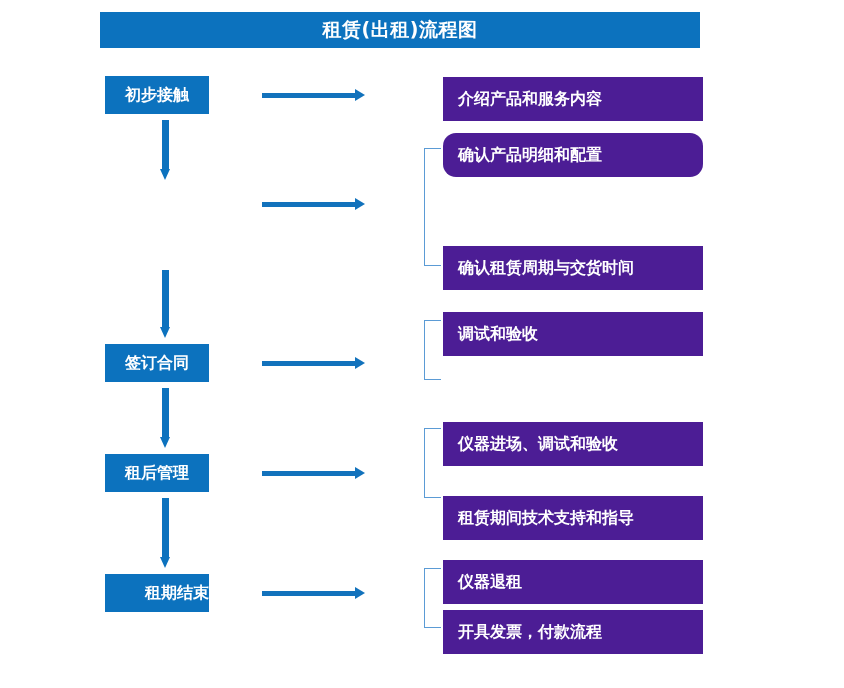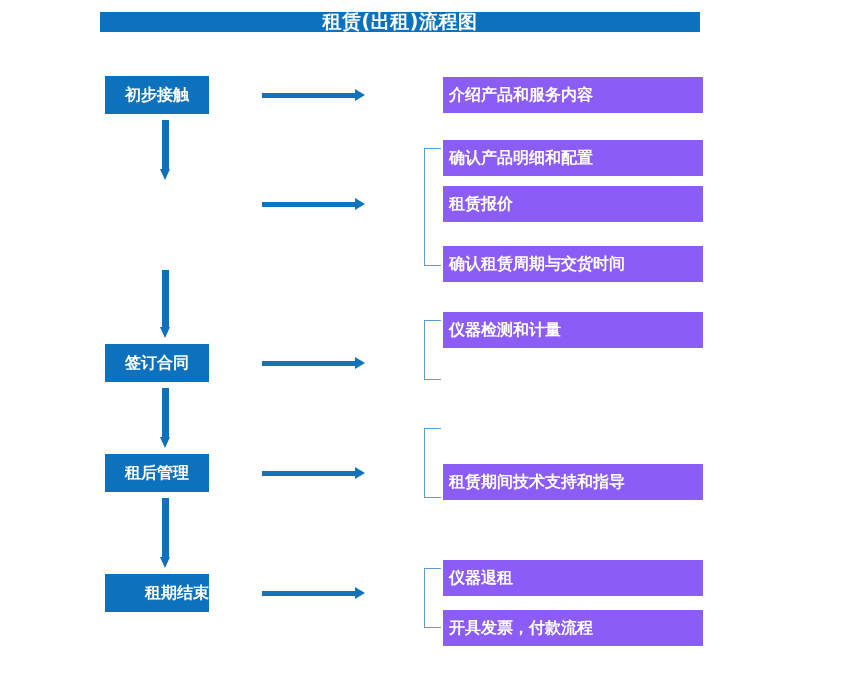--- a/index.html
+++ b/index.html
@@ -9,21 +9,21 @@
     font-family:"DejaVu Sans","Liberation Sans",sans-serif;
     position:relative;
     overflow:hidden;
   }
   #canvas{position:absolute;left:0;top:0;width:844px;height:688px;}
 
   
   .title-bar{
     position:absolute;
     left:100px;top:12px;
-    width:600px;height:20px;
+    width:600px;height:36px;
     background:#0C72BE;
     color:#ffffff;
     display:flex;align-items:center;justify-content:center;
     font-size:19px;
     font-weight:bold;
     letter-spacing:0.5px;
     box-sizing:border-box;
   }
 
   
@@ -36,25 +36,25 @@
     display:flex;align-items:center;justify-content:center;
     font-size:16px;
     font-weight:bold;
     box-sizing:border-box;
   }
 
   
   .detail-box{
     position:absolute;
     left:443px;
-    width:260px;height:36px;
-    background:#8b5cf6;
+    width:260px;height:44px;
+    background:#4c1d95;
     color:#ffffff;
     display:flex;align-items:center;
-    padding-left:6px;
+    padding-left:15px;
     font-size:16px;
     font-weight:bold;
     box-sizing:border-box;
   }
 
   
   .v-arrow{position:absolute;left:160px;width:11px;}
   .v-arrow .shaft{
     position:absolute;left:2px;top:0;
     width:7px;height:calc(100% - 11px);
@@ -143,21 +143,21 @@
     <div class="shaft"></div>
     <div class="head"></div>
   </div>
 
   <div class="bracket" style="top:148px;height:118px;"></div>
   <div class="bracket" style="top:320px;height:60px;"></div>
   <div class="bracket" style="top:428px;height:70px;"></div>
   <div class="bracket" style="top:568px;height:60px;"></div>
 
   <div class="detail-box" style="top:77px;">介绍产品和服务内容</div>
-  <div class="detail-box" style="top:140px;">确认产品明细和配置</div>
-  <div class="detail-box" style="top:186px;">租赁报价</div>
+  <div class="detail-box" style="top:133px;border-radius:13px;">确认产品明细和配置</div>
   <div class="detail-box" style="top:246px;">确认租赁周期与交货时间</div>
-  <div class="detail-box" style="top:312px;">仪器检测和计量</div>
-  <div class="detail-box" style="top:464px;">租赁期间技术支持和指导</div>
+  <div class="detail-box" style="top:312px;">调试和验收</div>
+  <div class="detail-box" style="top:422px;">仪器进场、调试和验收</div>
+  <div class="detail-box" style="top:496px;">租赁期间技术支持和指导</div>
   <div class="detail-box" style="top:560px;">仪器退租</div>
   <div class="detail-box" style="top:610px;">开具发票，付款流程</div>
 
 </div>
 
 </body></html>

